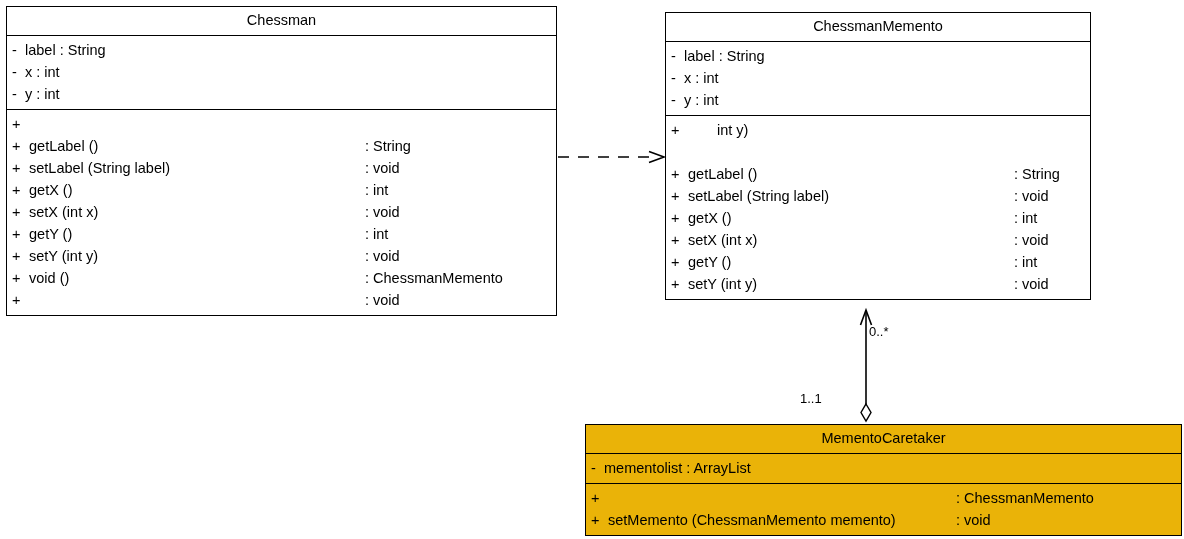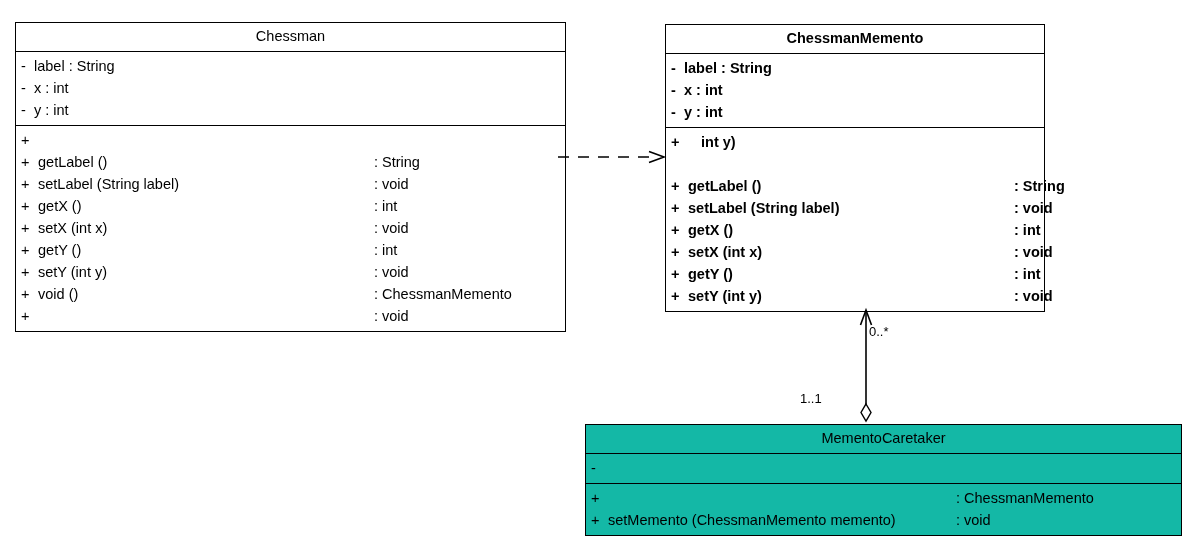--- a/index.html
+++ b/index.html
@@ -17,21 +17,21 @@
   }
 
   
   .uml-class {
     position: absolute;
     box-sizing: border-box;
     border: 1px solid #000000;
     background: #ffffff;
   }
   .uml-class.tinted {
-    background: #14b8a6;
+    background: #eab308;
   }
   .class-title {
     text-align: center;
     font-size: 14.5px;
     line-height: 1;
     padding: 6px 4px 7px 4px;
     border-bottom: 1px solid #000000;
     white-space: nowrap;
   }
   .compartment {
@@ -56,21 +56,21 @@
     position: absolute;
     left: 5px;
     top: 0;
   }
   .sig {
     position: absolute;
     top: 0;
   }
   .sig .cont {
     display: block;
-    margin-left: 13px;
+    margin-left: 29px;
   }
   .ret {
     position: absolute;
     top: 0;
   }
 
   
   .wires {
     position: absolute;
     left: 0;
@@ -82,21 +82,21 @@
   .mult-label {
     position: absolute;
     font-size: 13px;
     line-height: 1;
     white-space: nowrap;
   }
 </style>
 </head>
 <body>
 
-<div class="uml-class" style="left:6px; top:22px; width:551px;margin-left:9px;">
+<div class="uml-class" style="left:6px; top:6px; width:551px;">
   <div class="class-title">Chessman</div>
 
   <div class="compartment attrs">
     <div class="member">
       <span class="vis">-</span>
       <span class="sig" style="left:18px;">label  : String</span>
     </div>
     <div class="member">
       <span class="vis">-</span>
       <span class="sig" style="left:18px;">x        : int</span>
@@ -147,21 +147,21 @@
       <span class="sig" style="left:22px;">void ()</span>
       <span class="ret" style="left:358px;">: ChessmanMemento</span>
     </div>
     <div class="member">
       <span class="vis">+</span>
       <span class="ret" style="left:358px;">: void</span>
     </div>
   </div>
 </div>
 
-<div class="uml-class" style="left:665px; top:24px; width:380px;font-weight:bold;">
+<div class="uml-class" style="left:665px; top:12px; width:426px;">
   <div class="class-title">ChessmanMemento</div>
 
   <div class="compartment attrs">
     <div class="member">
       <span class="vis">-</span>
       <span class="sig" style="left:18px;">label  : String</span>
     </div>
     <div class="member">
       <span class="vis">-</span>
       <span class="sig" style="left:18px;">x        : int</span>
@@ -211,20 +211,21 @@
     </div>
   </div>
 </div>
 
 <div class="uml-class tinted" style="left:585px; top:424px; width:597px;">
   <div class="class-title">MementoCaretaker</div>
 
   <div class="compartment attrs">
     <div class="member">
       <span class="vis">-</span>
+      <span class="sig" style="left:18px;">mementolist  : ArrayList</span>
     </div>
   </div>
 
   <div class="compartment ops">
     <div class="member">
       <span class="vis">+</span>
       <span class="ret" style="left:370px;">: ChessmanMemento</span>
     </div>
     <div class="member">
       <span class="vis">+</span>

